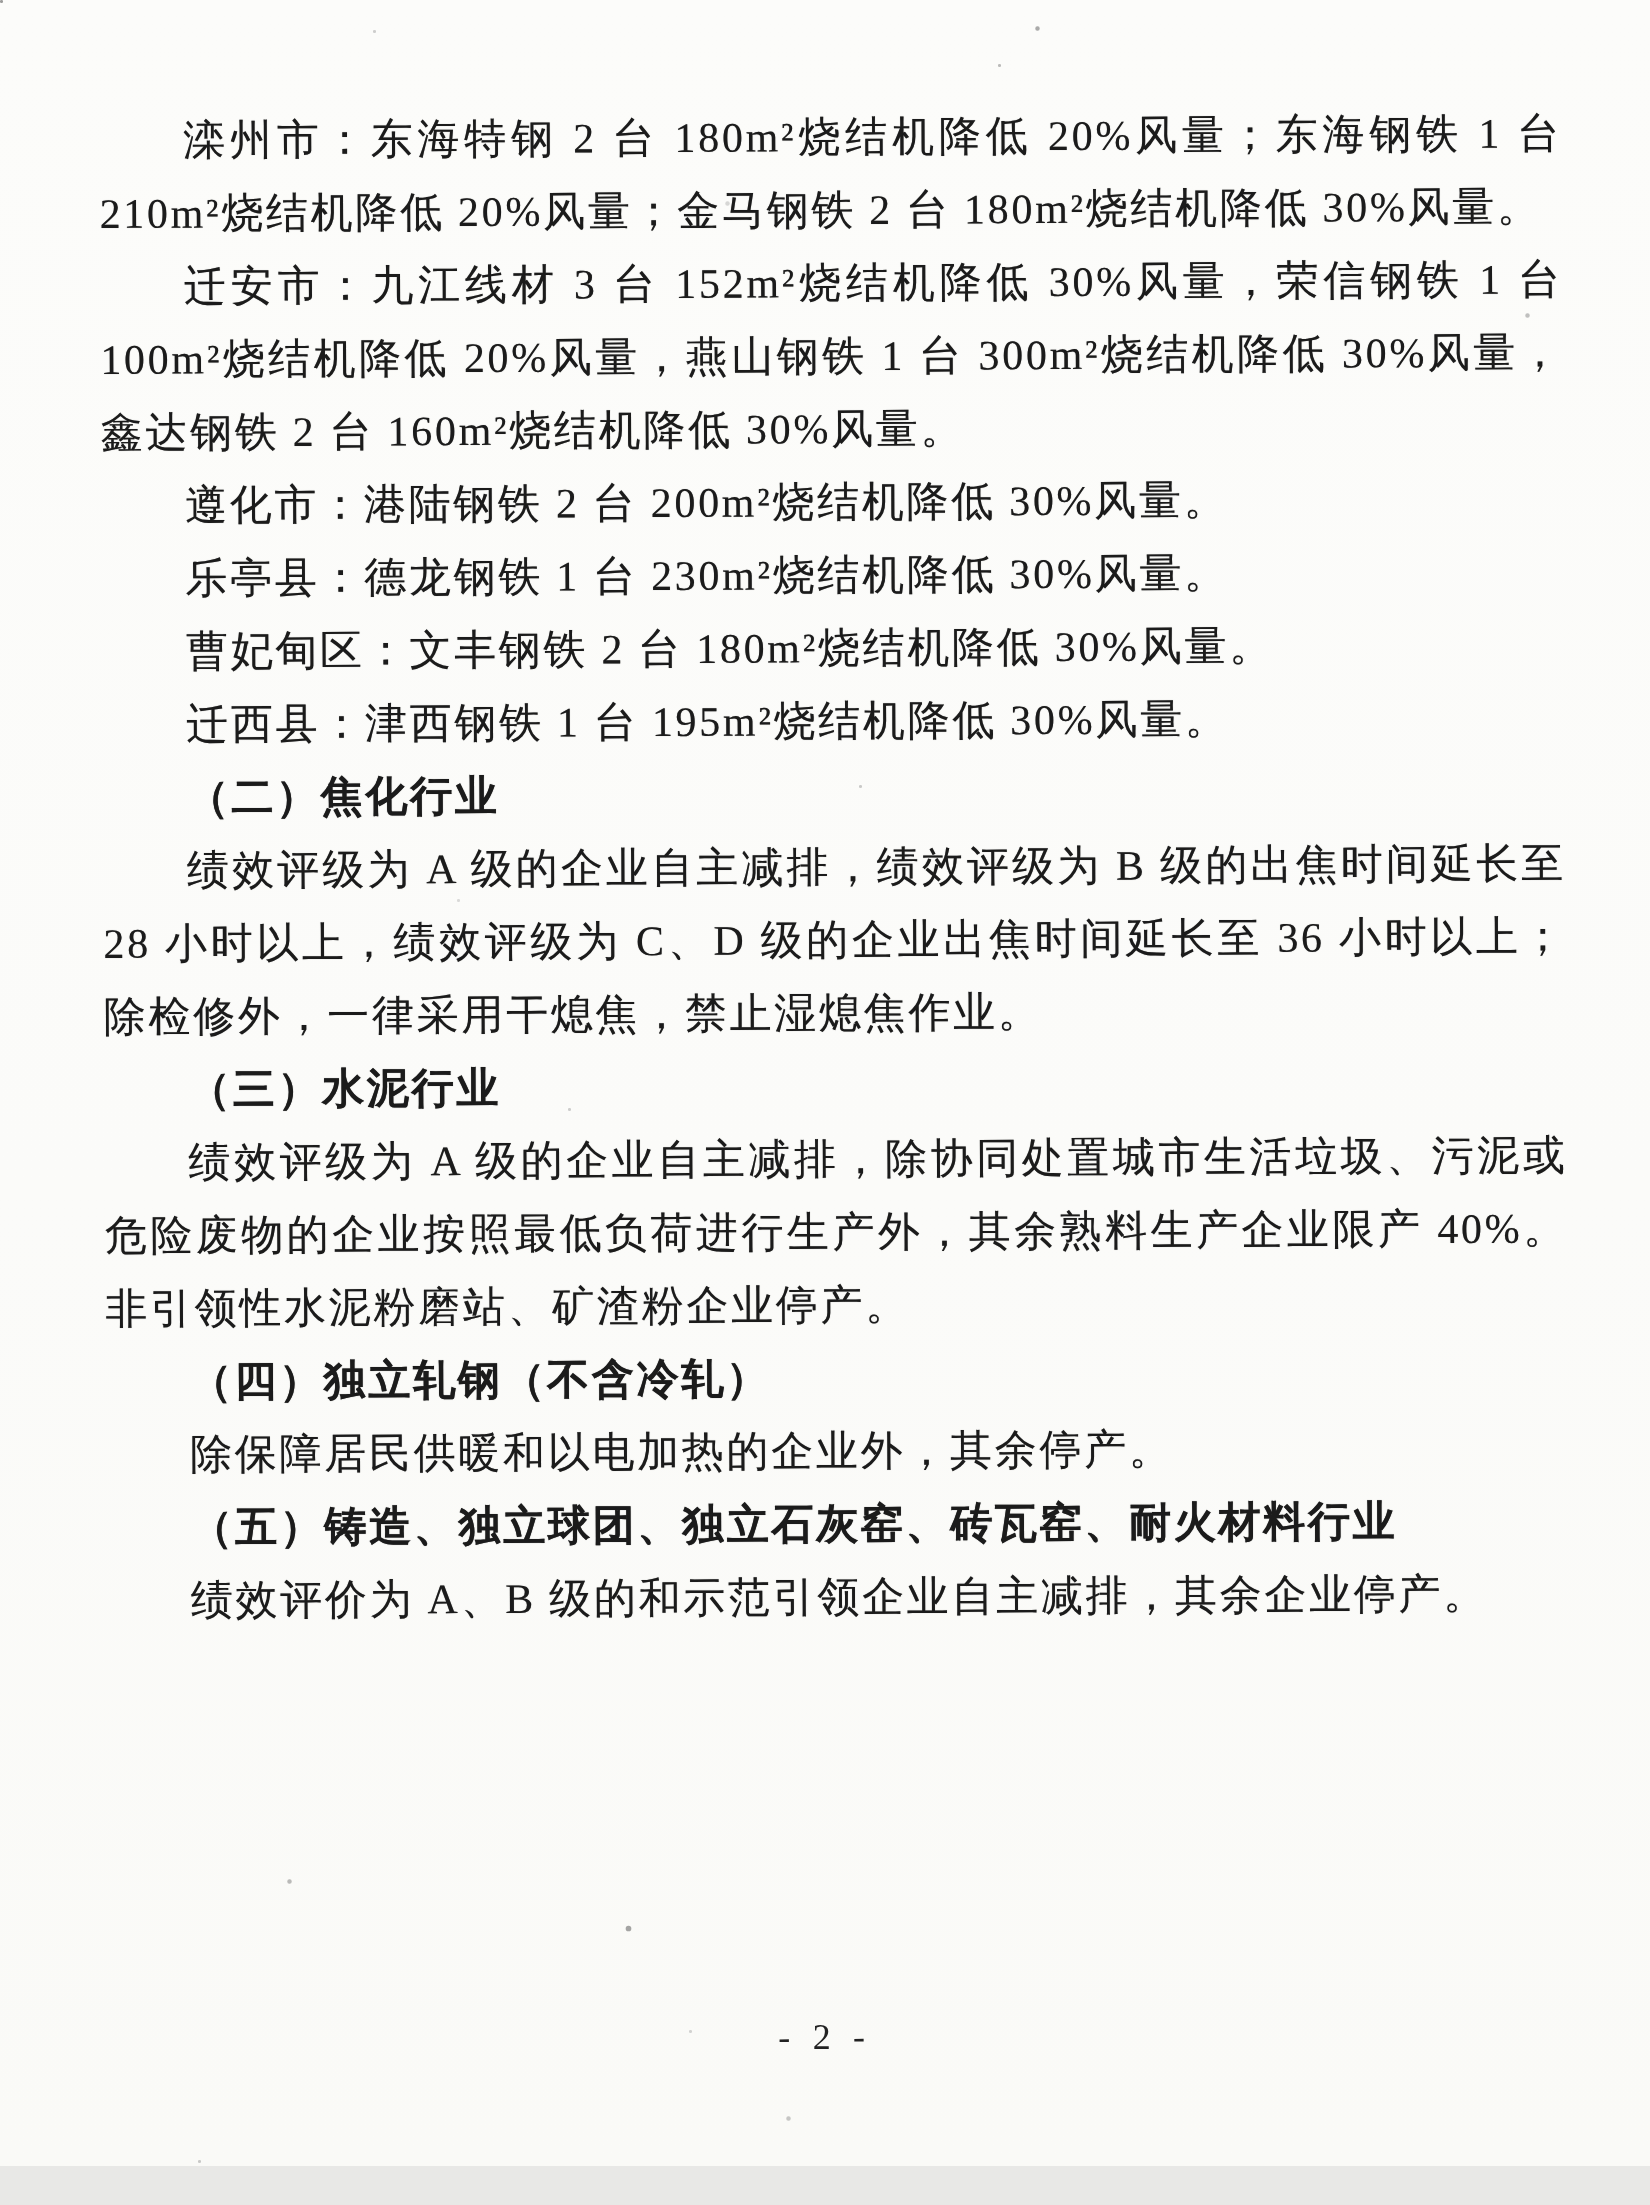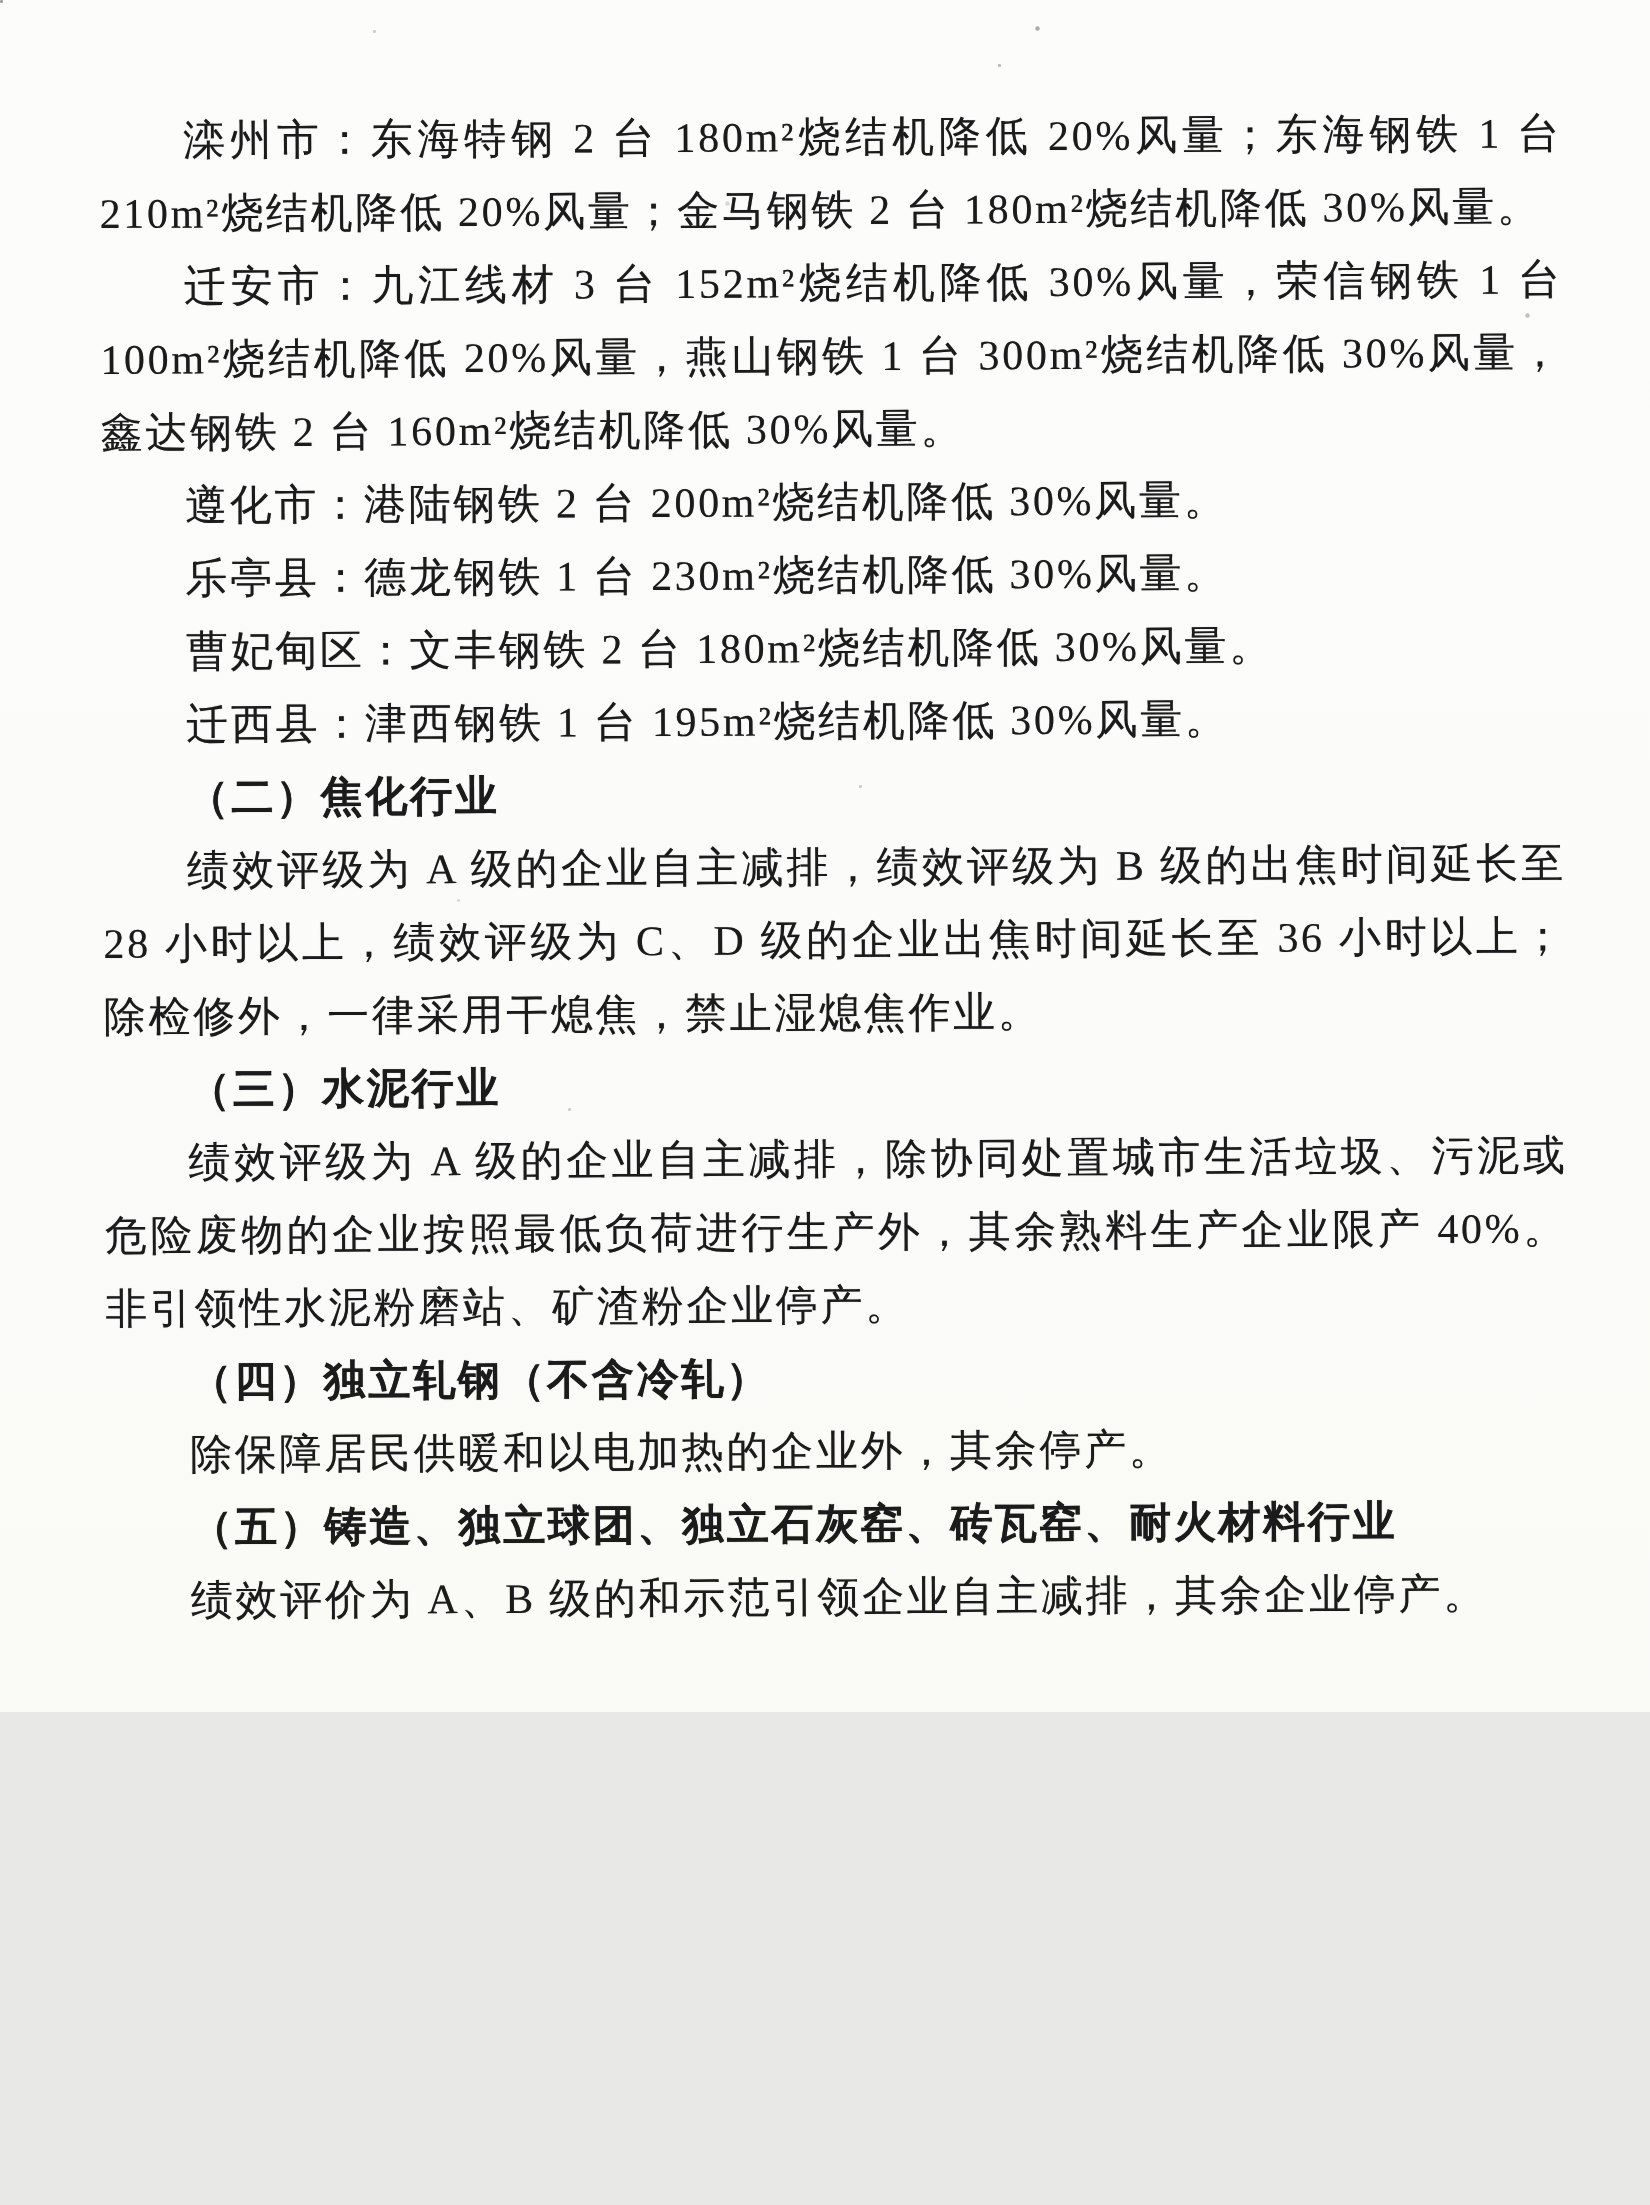--- a/index.html
+++ b/index.html
@@ -3,21 +3,21 @@
 <meta charset="utf-8">
 <style>
   html, body {
     margin: 0;
     padding: 0;
     background: #e8e8e6;
   }
   .page {
     position: relative;
     width: 1650px;
-    height: 1712px;
+    height: 2166px;
     margin: 0 auto;
     background: linear-gradient(180deg, #fcfcfa 0%, #fbfbf9 55%, #fafaf7 100%);
     overflow: hidden;
     font-family: "Liberation Serif", "DejaVu Serif", serif;
     color: #1b1b1b;
   }
   .content {
     position: absolute;
     left: 99px;
     top: 105px;

